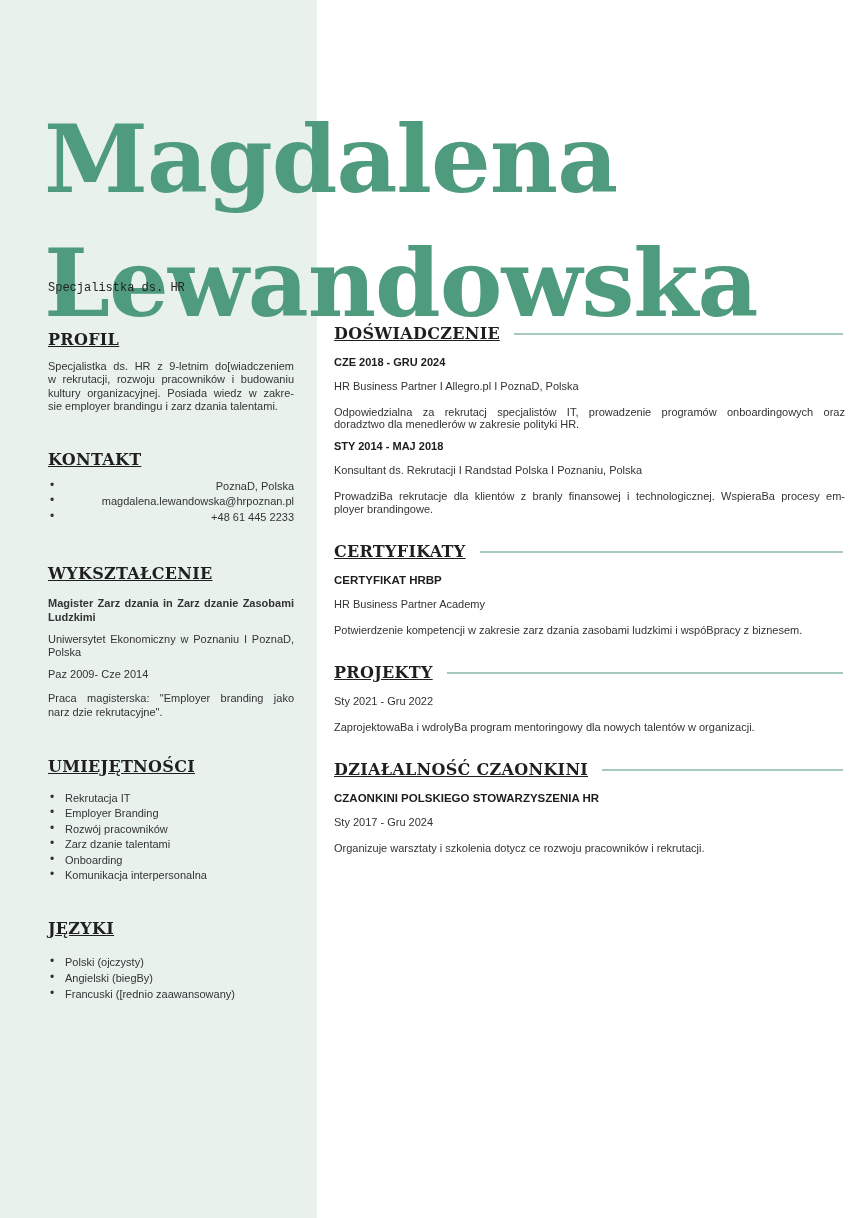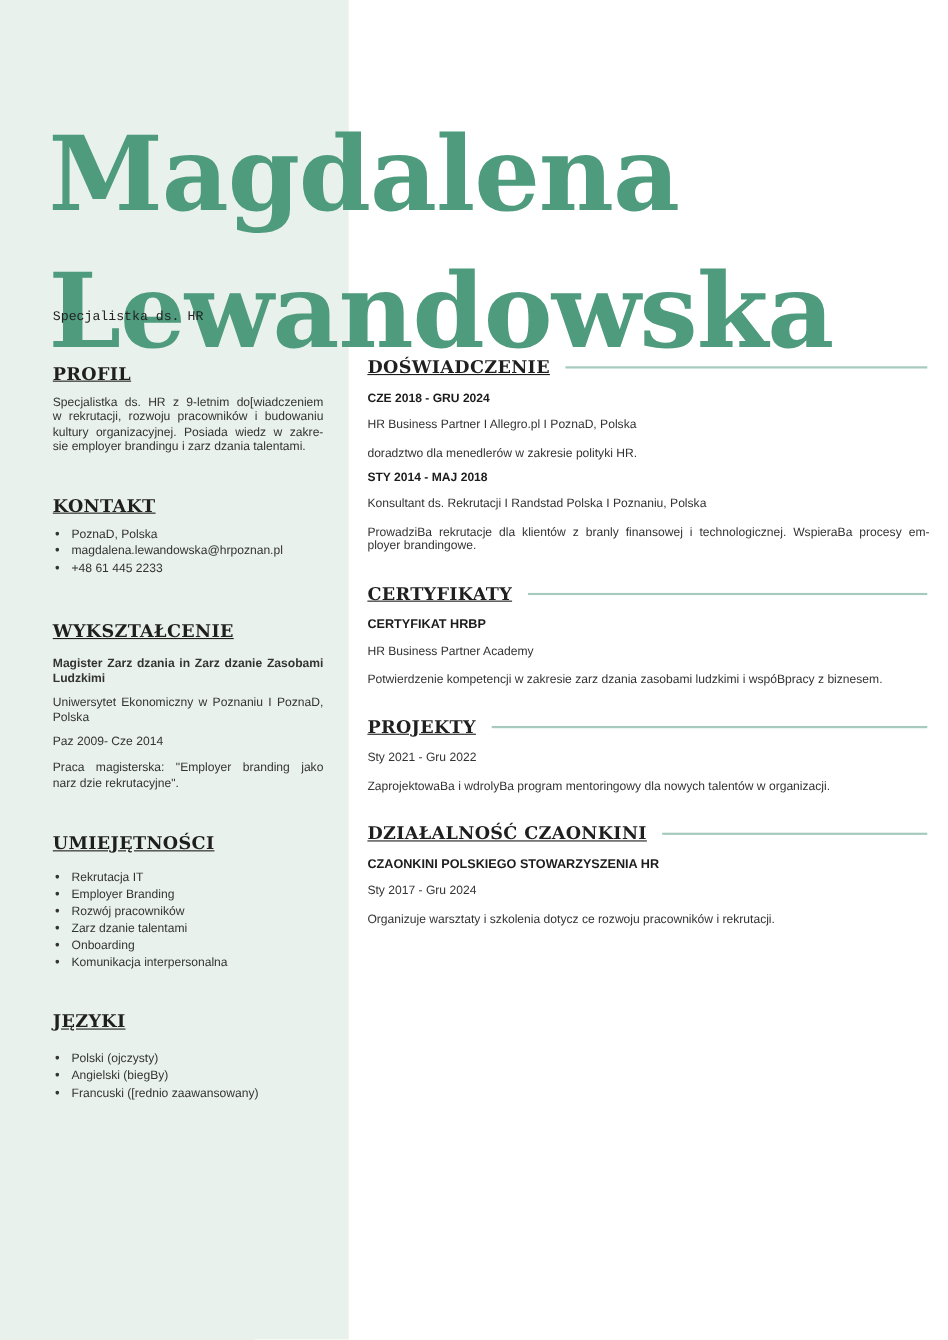--- a/index.html
+++ b/index.html
@@ -44,21 +44,21 @@
     margin-bottom:2.8px;color:#333;
   }
   .blist li::before{
     content:"\2022";position:absolute;left:2px;top:-1px;font-size:12px;color:#333;
   }
 
   
   .m-profil{margin-top:14px;}
   .m-profil-p{margin-top:10px;}
   .m-kontakt{margin-top:36px;}
-  .m-kontakt-list{margin-top:10px;}
+  .m-kontakt-list{margin-top:10px;text-align:right;}
   .m-wyksz{margin-top:40px;}
   .m-degree{margin-top:13px;line-height:14.6px;}
   .m-school{margin-top:9px;line-height:14.4px;}
   .m-edudate{margin-top:8px;}
   .m-thesis{margin-top:11px;line-height:13.6px;}
   .m-umiej{margin-top:38px;}
   .m-skills{margin-top:15px;}
   .m-skills li{margin-bottom:2.4px;}
   .m-jezyki{margin-top:37px;}
   .m-langs{margin-top:17px;}
@@ -139,20 +139,21 @@
   <div class="right-col">
 
     <div class="heading-row">
       <span class="sec-heading">DOŚWIADCZENIE</span>
       <span class="rule"></span>
     </div>
 
     <div class="date m-r-date1">CZE 2018 - GRU 2024</div>
     <div class="jobtitle m-r-title">HR Business Partner I Allegro.pl I PoznaD, Polska</div>
     <div class="desc m-r-desc">
+      <div class="jl">Odpowiedzialna za rekrutacj  specjalistów IT, prowadzenie programów onboardingowych oraz</div>
       <div class="jl-end">doradztwo dla menedlerów w zakresie polityki HR.</div>
     </div>
 
     <div class="date m-r-date2">STY 2014 - MAJ 2018</div>
     <div class="jobtitle m-r-title">Konsultant ds. Rekrutacji I Randstad Polska I Poznaniu, Polska</div>
     <div class="desc m-r-desc">
       <div class="jl">ProwadziBa rekrutacje dla klientów z branly finansowej i technologicznej. WspieraBa procesy em-</div>
       <div class="jl-end">ployer brandingowe.</div>
     </div>
 

